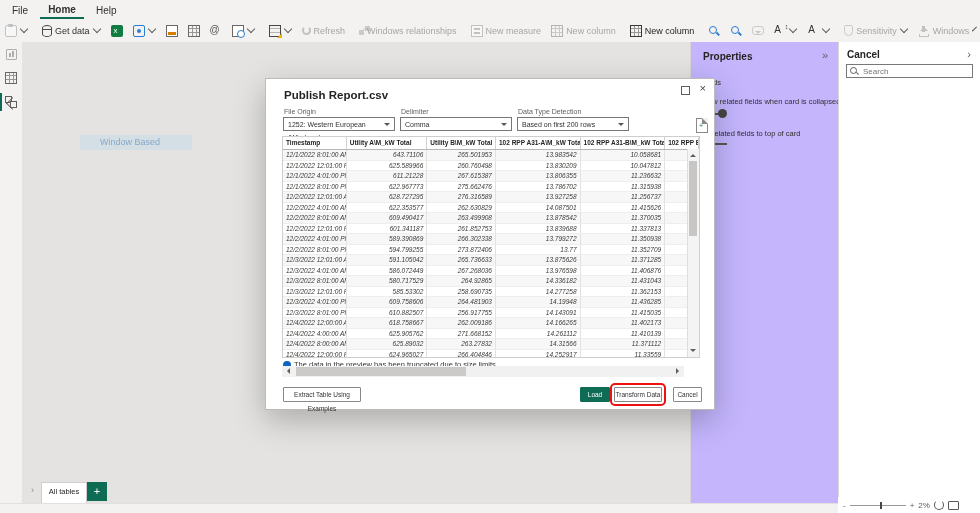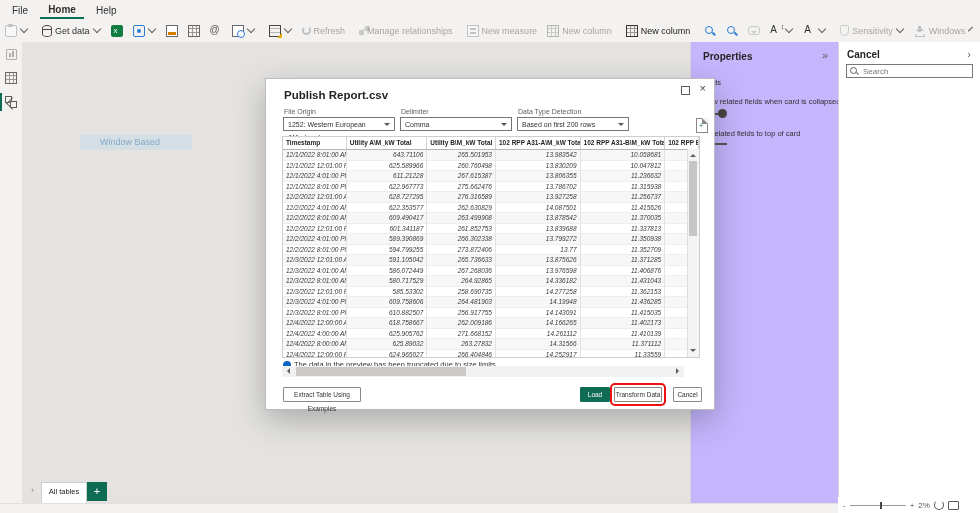--- a/index.html
+++ b/index.html
@@ -195,21 +195,21 @@
       <span class="i i-transform"></span>
       <span class="chv"></span>
     </span>
   <span class="rb disabled">
       <span class="i i-refresh"></span>
       <span>Refresh</span>
     </span>
   <span class="sep"></span>
   <span class="rb disabled">
       <span class="i i-rel"></span>
-      <span>Manage relationships</span>
+      <span>Windows relationships</span>
     </span>
   <span class="sep"></span>
   <span class="rb disabled">
       <span class="i i-calc"></span>
       <span>New measure</span>
     </span>
   <span class="rb disabled">
       <span class="i i-grid"></span>
       <span>New column</span>
     </span>

